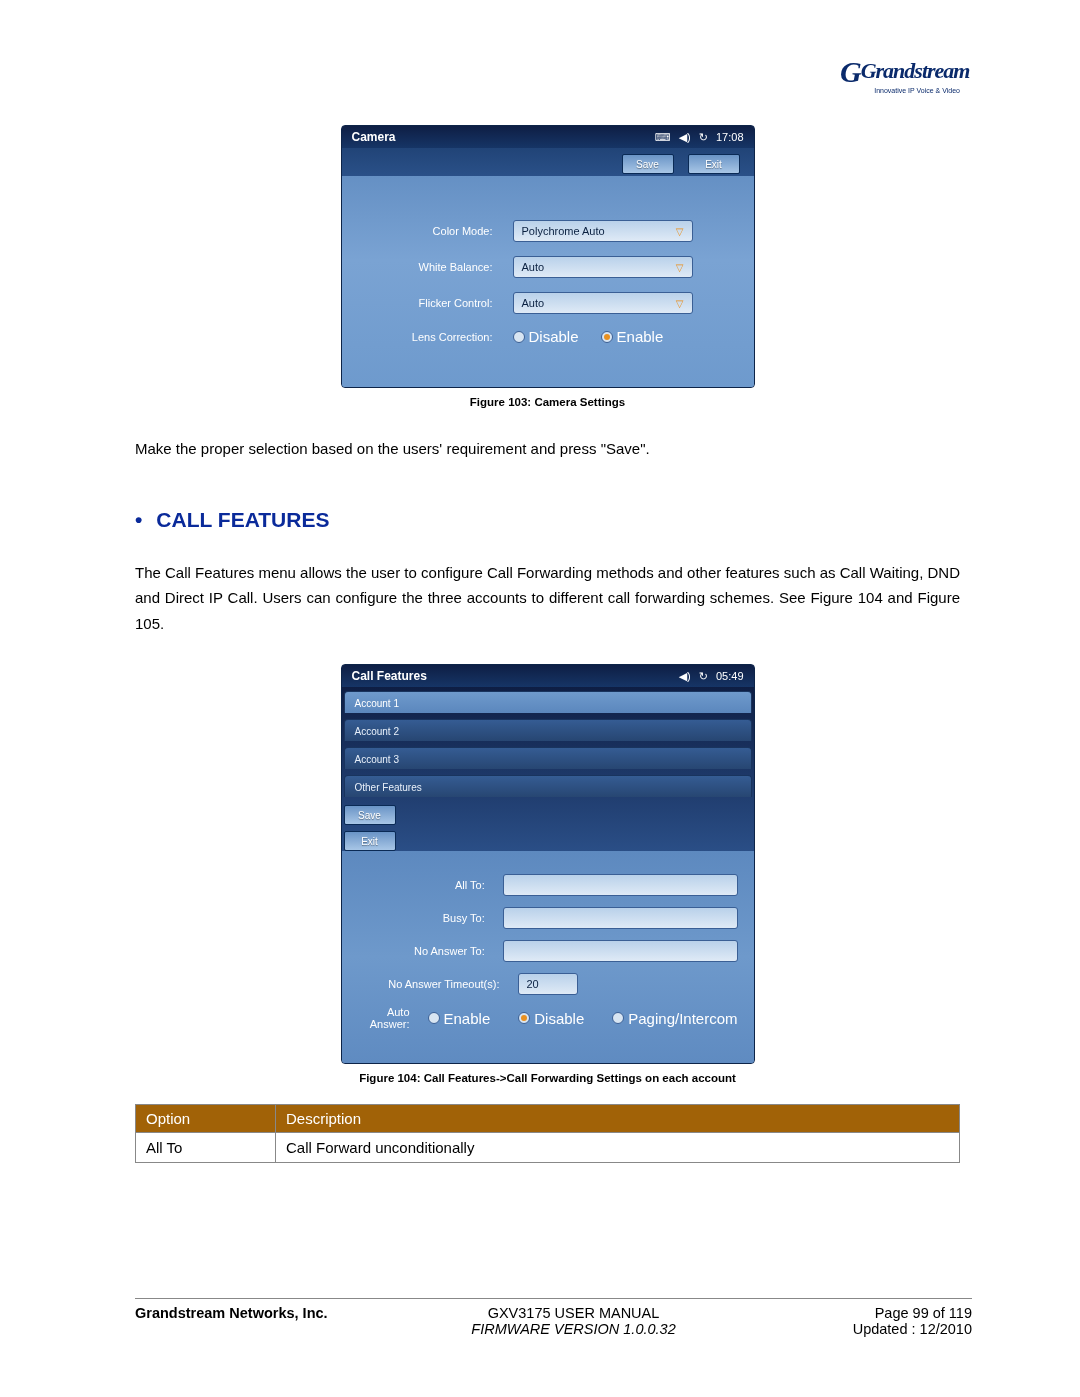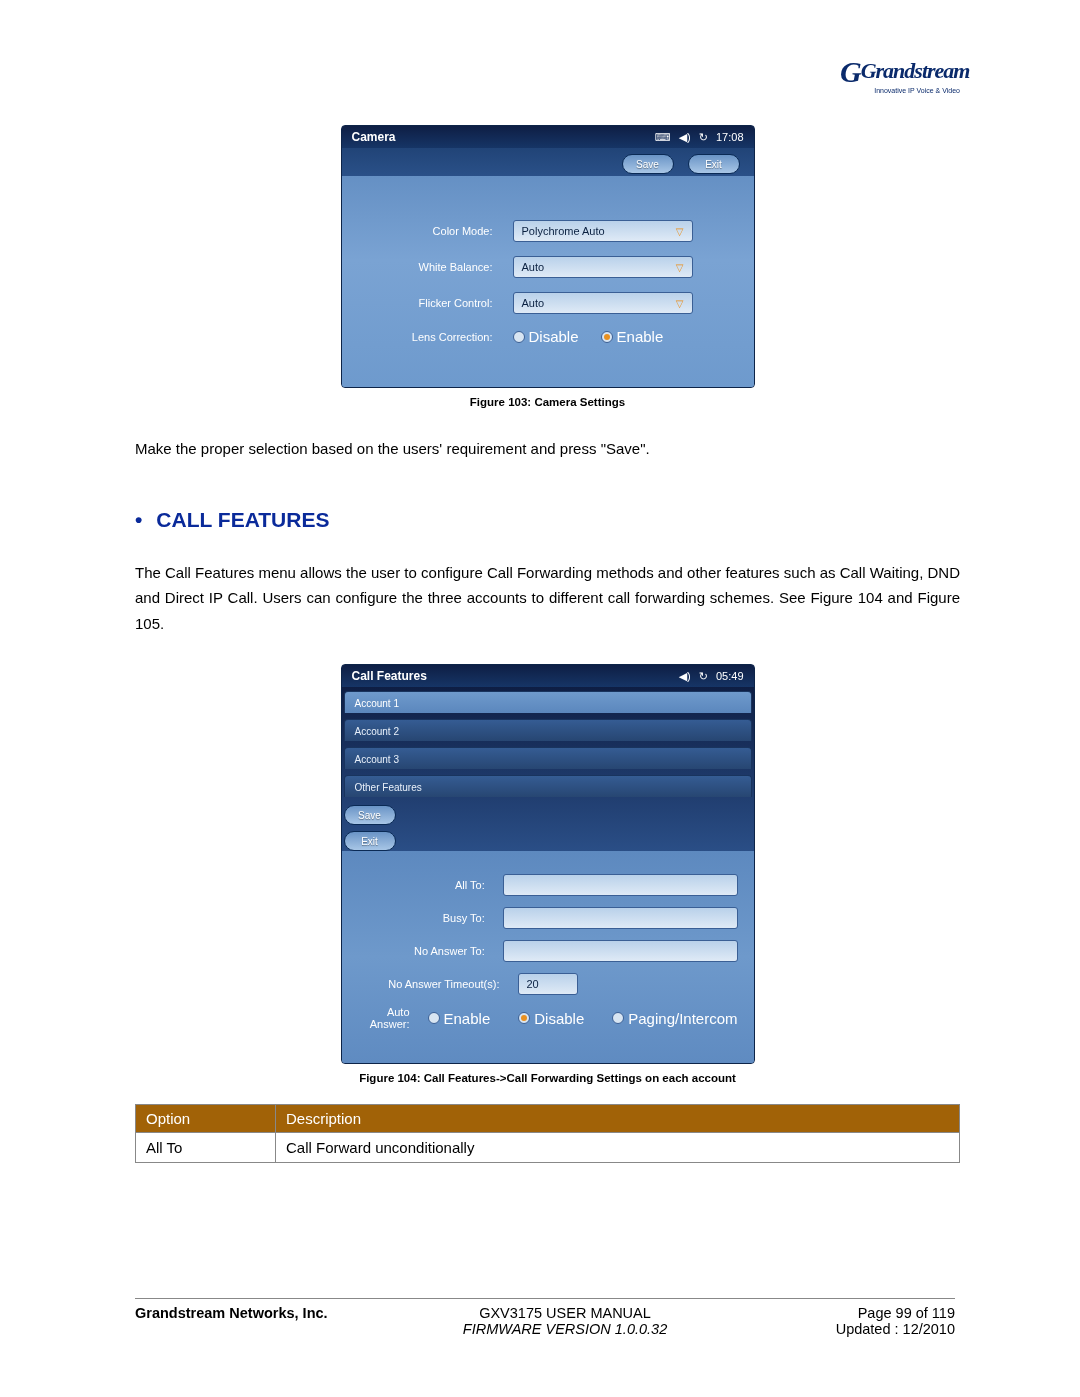--- a/index.html
+++ b/index.html
@@ -70,21 +70,21 @@
   .ss-toolbar {
     display:flex;
     justify-content:flex-end;
     gap:14px;
     padding:6px 14px 2px 14px;
   }
   .ss-btn {
     width:52px;
     height:20px;
     font-size:10px;
-    border-radius:10px;
+    border-radius:2px;
     border:1px solid #0a2a55;
     background: linear-gradient(180deg,#6a94c6,#a8c6e6);
     color:#fff;
     display:flex;
     align-items:center;
     justify-content:center;
     text-shadow:0 1px 1px rgba(0,0,0,0.4);
   }
   .ss-body {
     padding: 30px 16px 28px 16px;
@@ -229,21 +229,21 @@
   }
   .opt-table td {
     padding:6px 10px;
     border:1px solid #888;
   }
   .opt-table .col1 { width:140px; }
   .page-footer {
     position:absolute;
     bottom:60px;
     left:135px;
-    right:125px;
+    right:108px;
     border-top:1px solid #888;
     padding-top:6px;
     font-size:14.5px;
     display:flex;
     justify-content:space-between;
   }
   .page-footer .mid { text-align:center; flex:1; }
   .page-footer .left { width:240px; font-weight:bold; }
   .page-footer .right { width:200px; text-align:right; }
   .firmware { font-style:italic; }

